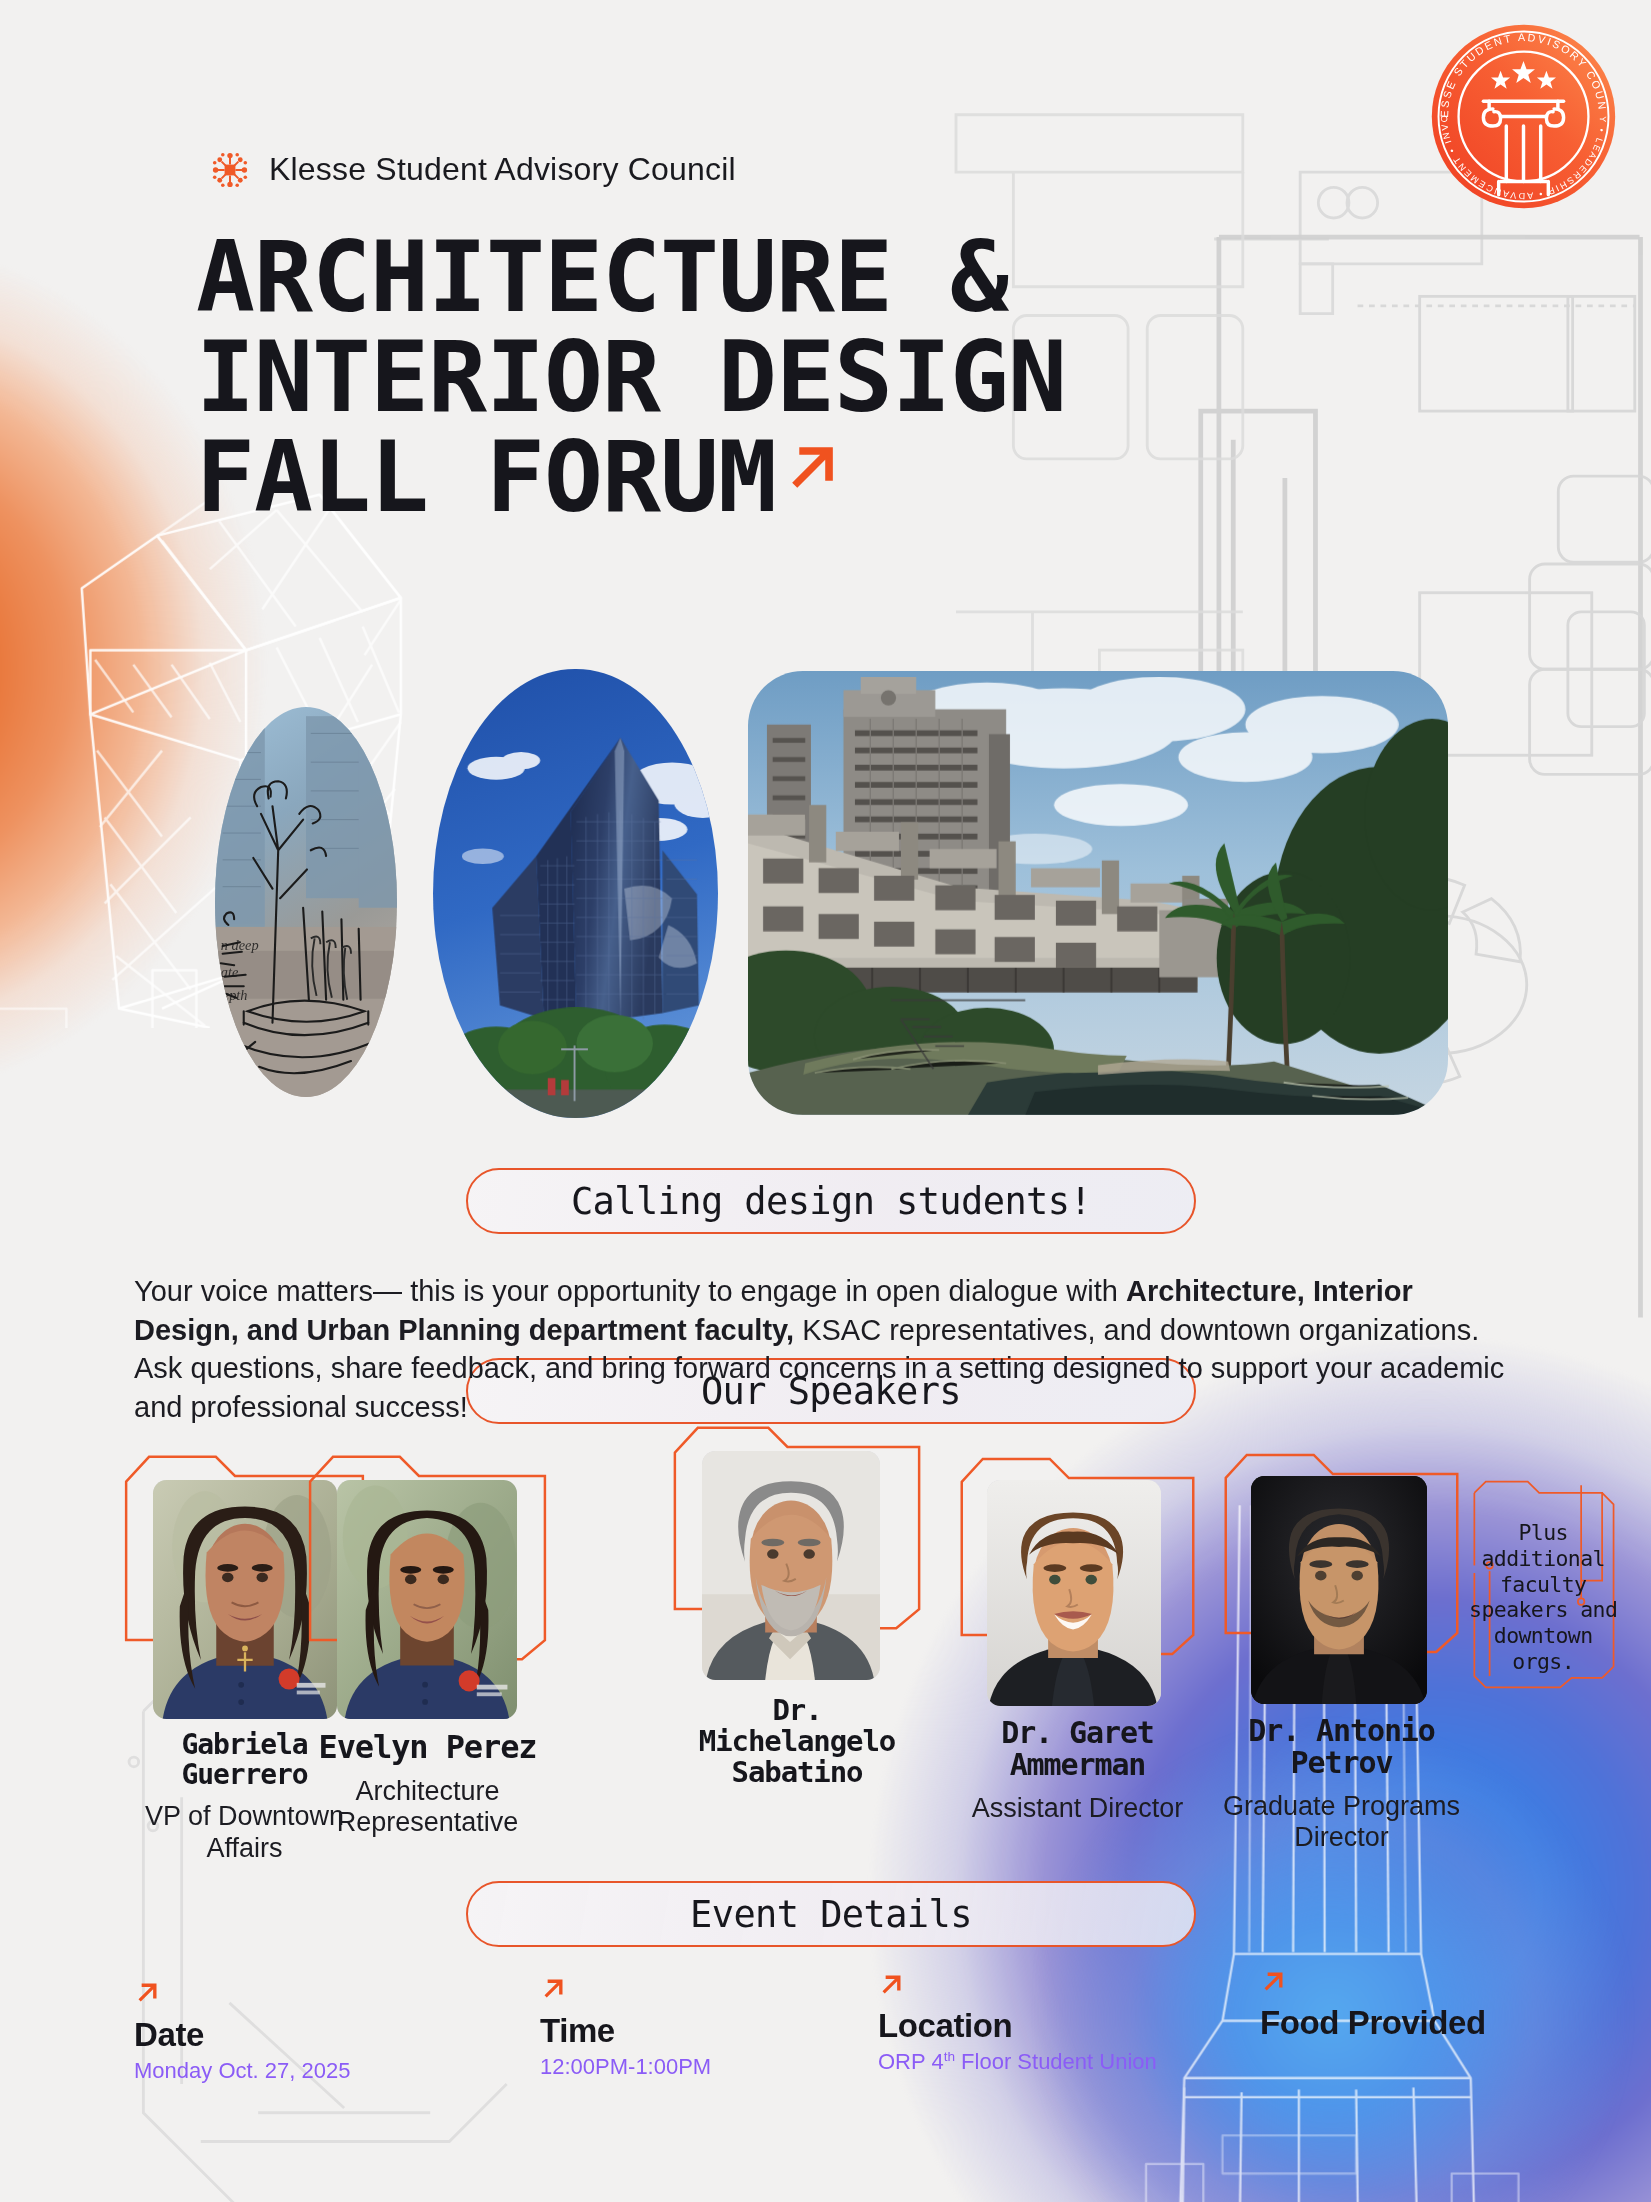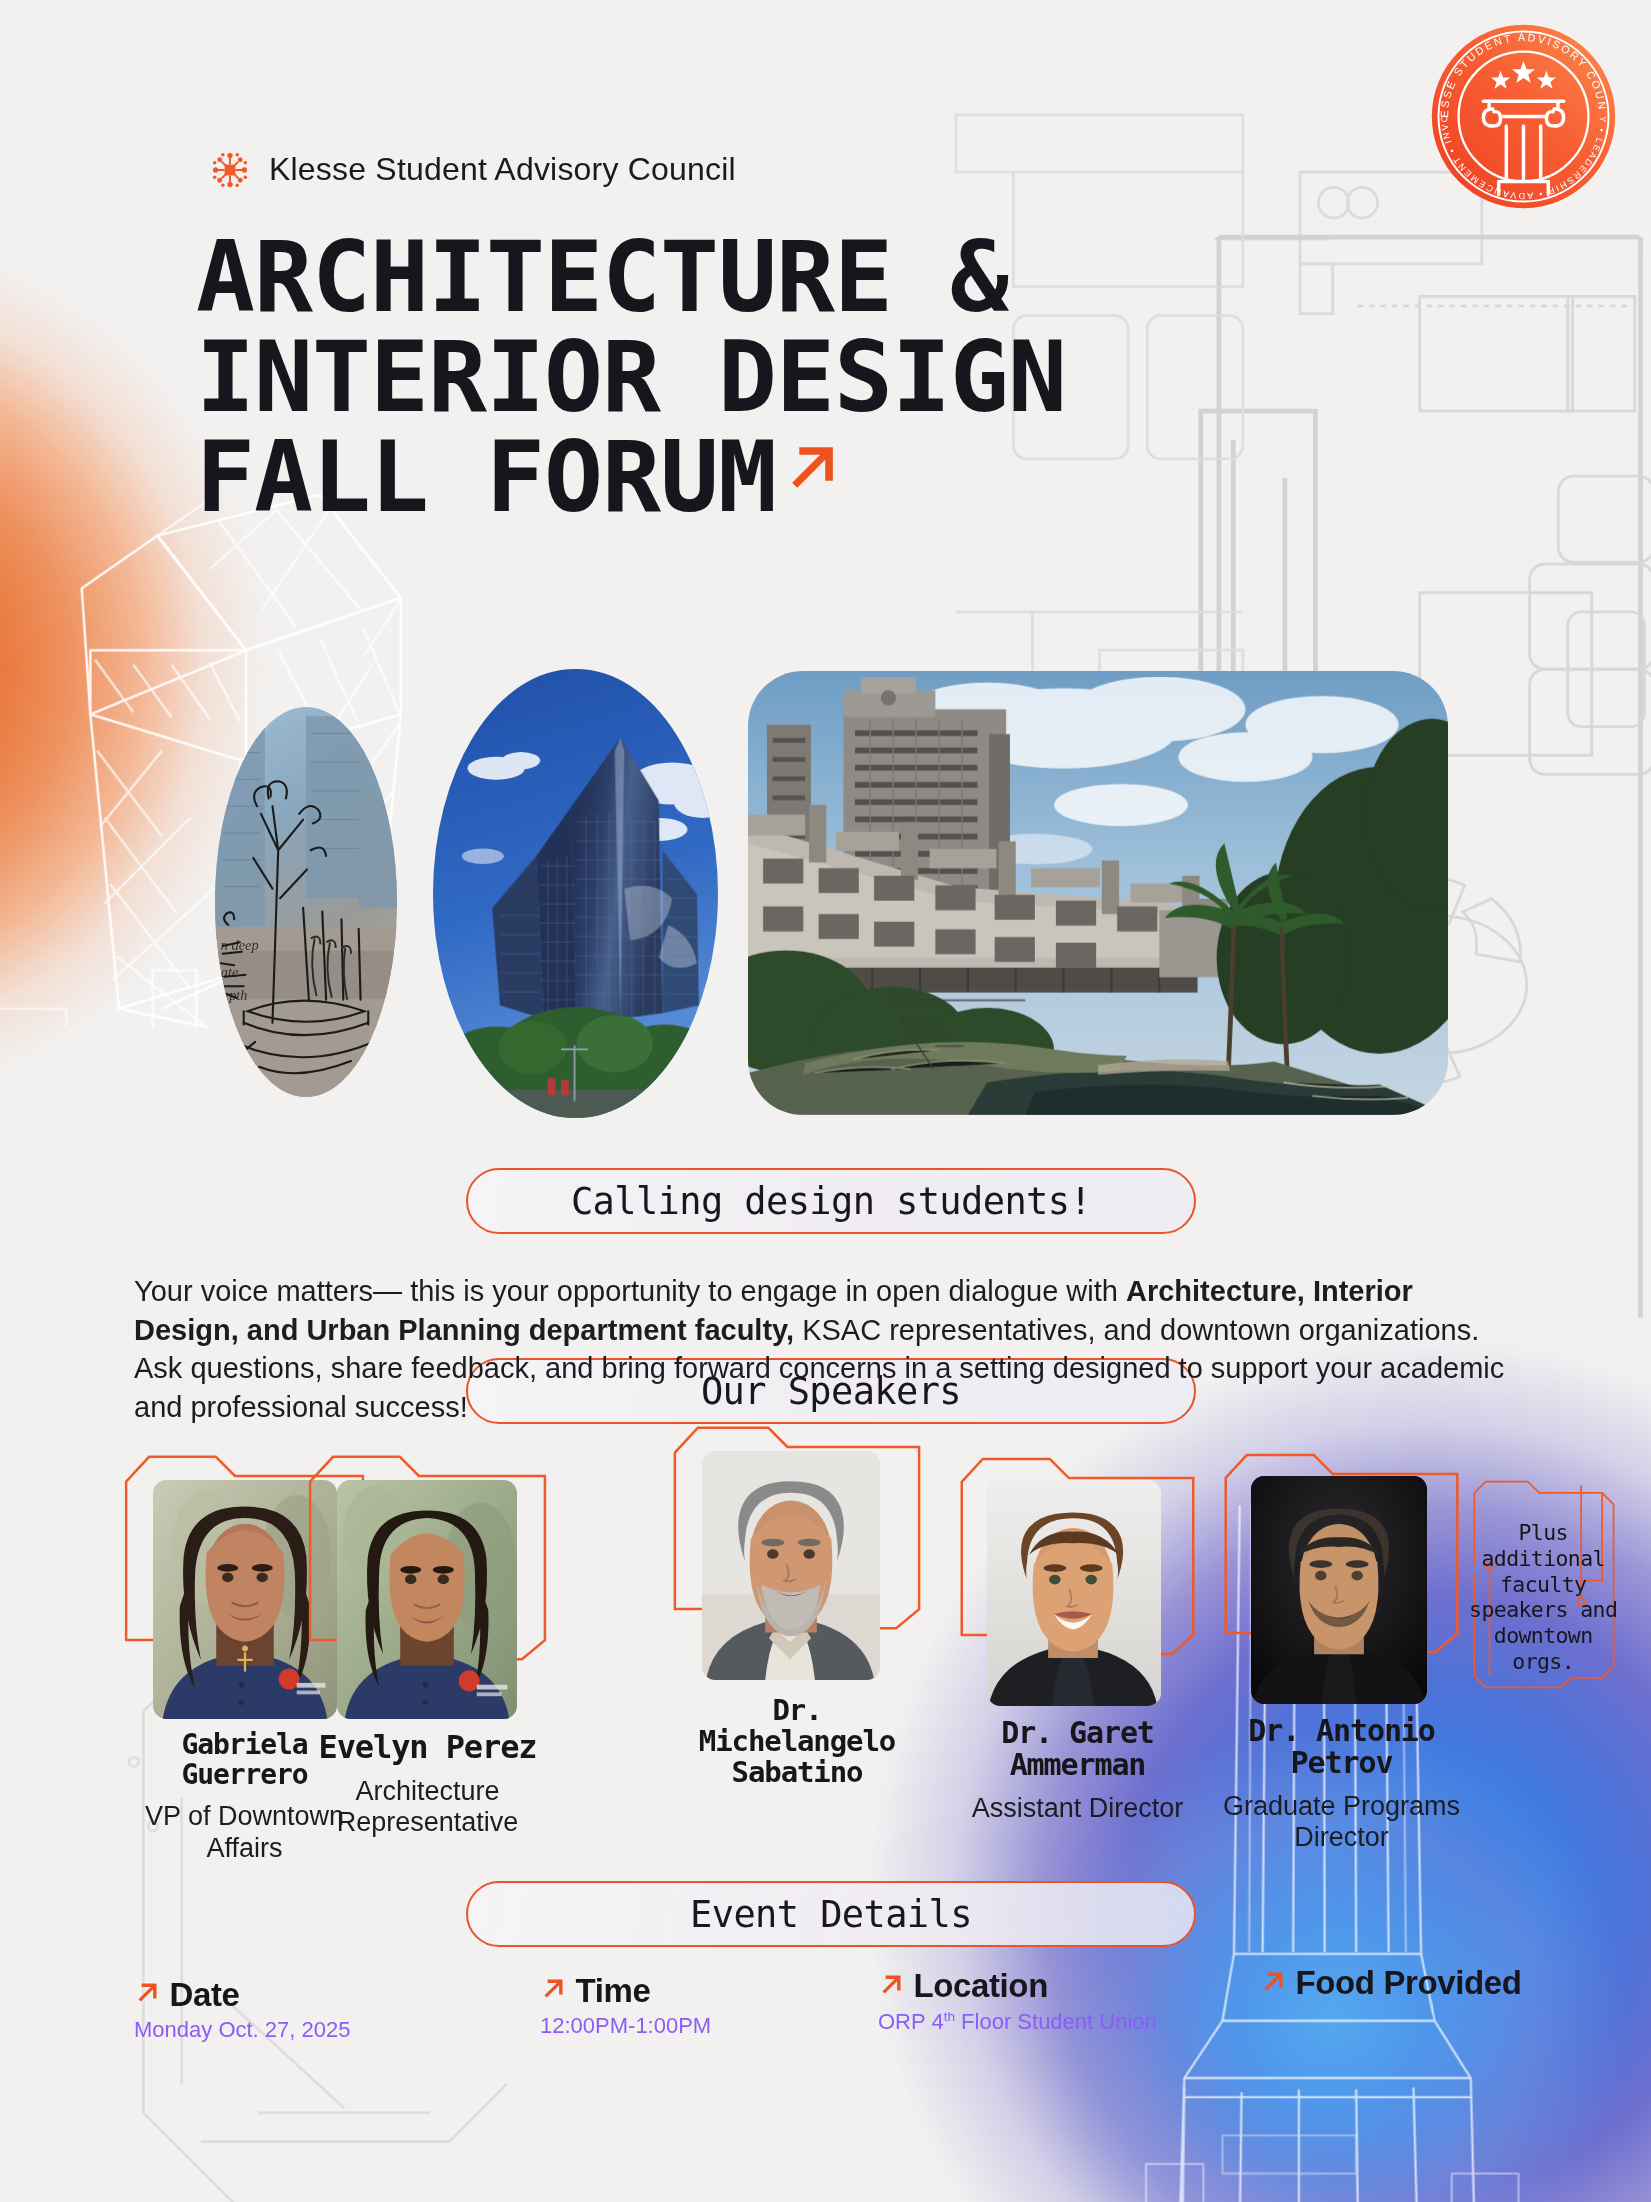--- a/index.html
+++ b/index.html
@@ -92,21 +92,21 @@
   
   .plusbox{position:absolute;left:1461px;top:1470px;width:164px;height:229px;}
   .plusbox .txt{
     position:absolute;left:5.7px;top:50px;width:153px;text-align:center;
     font-family:"DejaVu Sans Mono", monospace;font-size:21.5px;line-height:1.2;
     color:#16161c;letter-spacing:-0.6px;
   }
   
   .details{position:absolute;left:0;top:1964px;width:1652px;height:153px;}
   .det{position:absolute;}
-  .det-head{display:flex;align-items:flex-start;gap:8.6px;}
+  .det-head{display:flex;align-items:flex-start;gap:8.6px;flex-direction:column;}
   .det-head .lbl{font-size:33px;font-weight:bold;color:#16161c;letter-spacing:-0.4px;white-space:nowrap;}
   .det-val{font-size:22px;line-height:1.18;color:#8b5cf6;margin-top:3.8px;}
   .arrow-sm{width:27px;height:27px;flex:none;margin-top:4.8px;}
   sup{font-size:.62em;vertical-align:super;}
 </style>
 </head>
 <body>
 
 <div class="poster">
 

